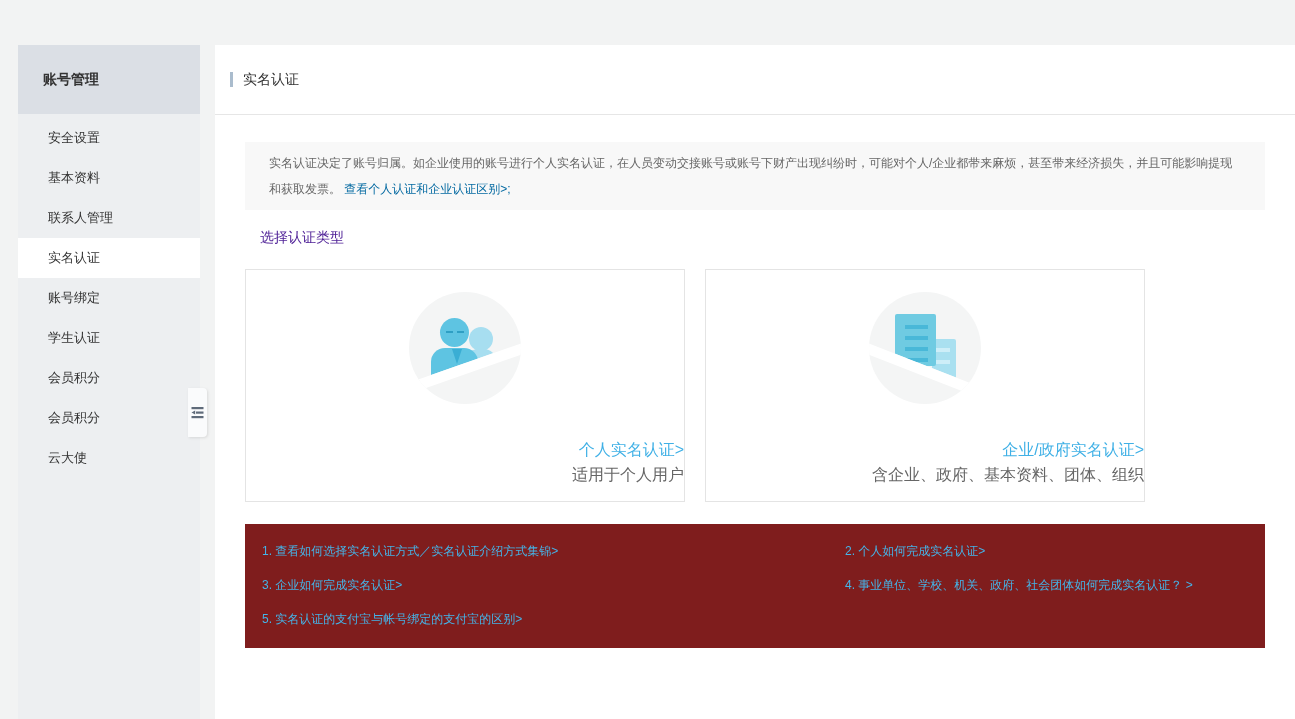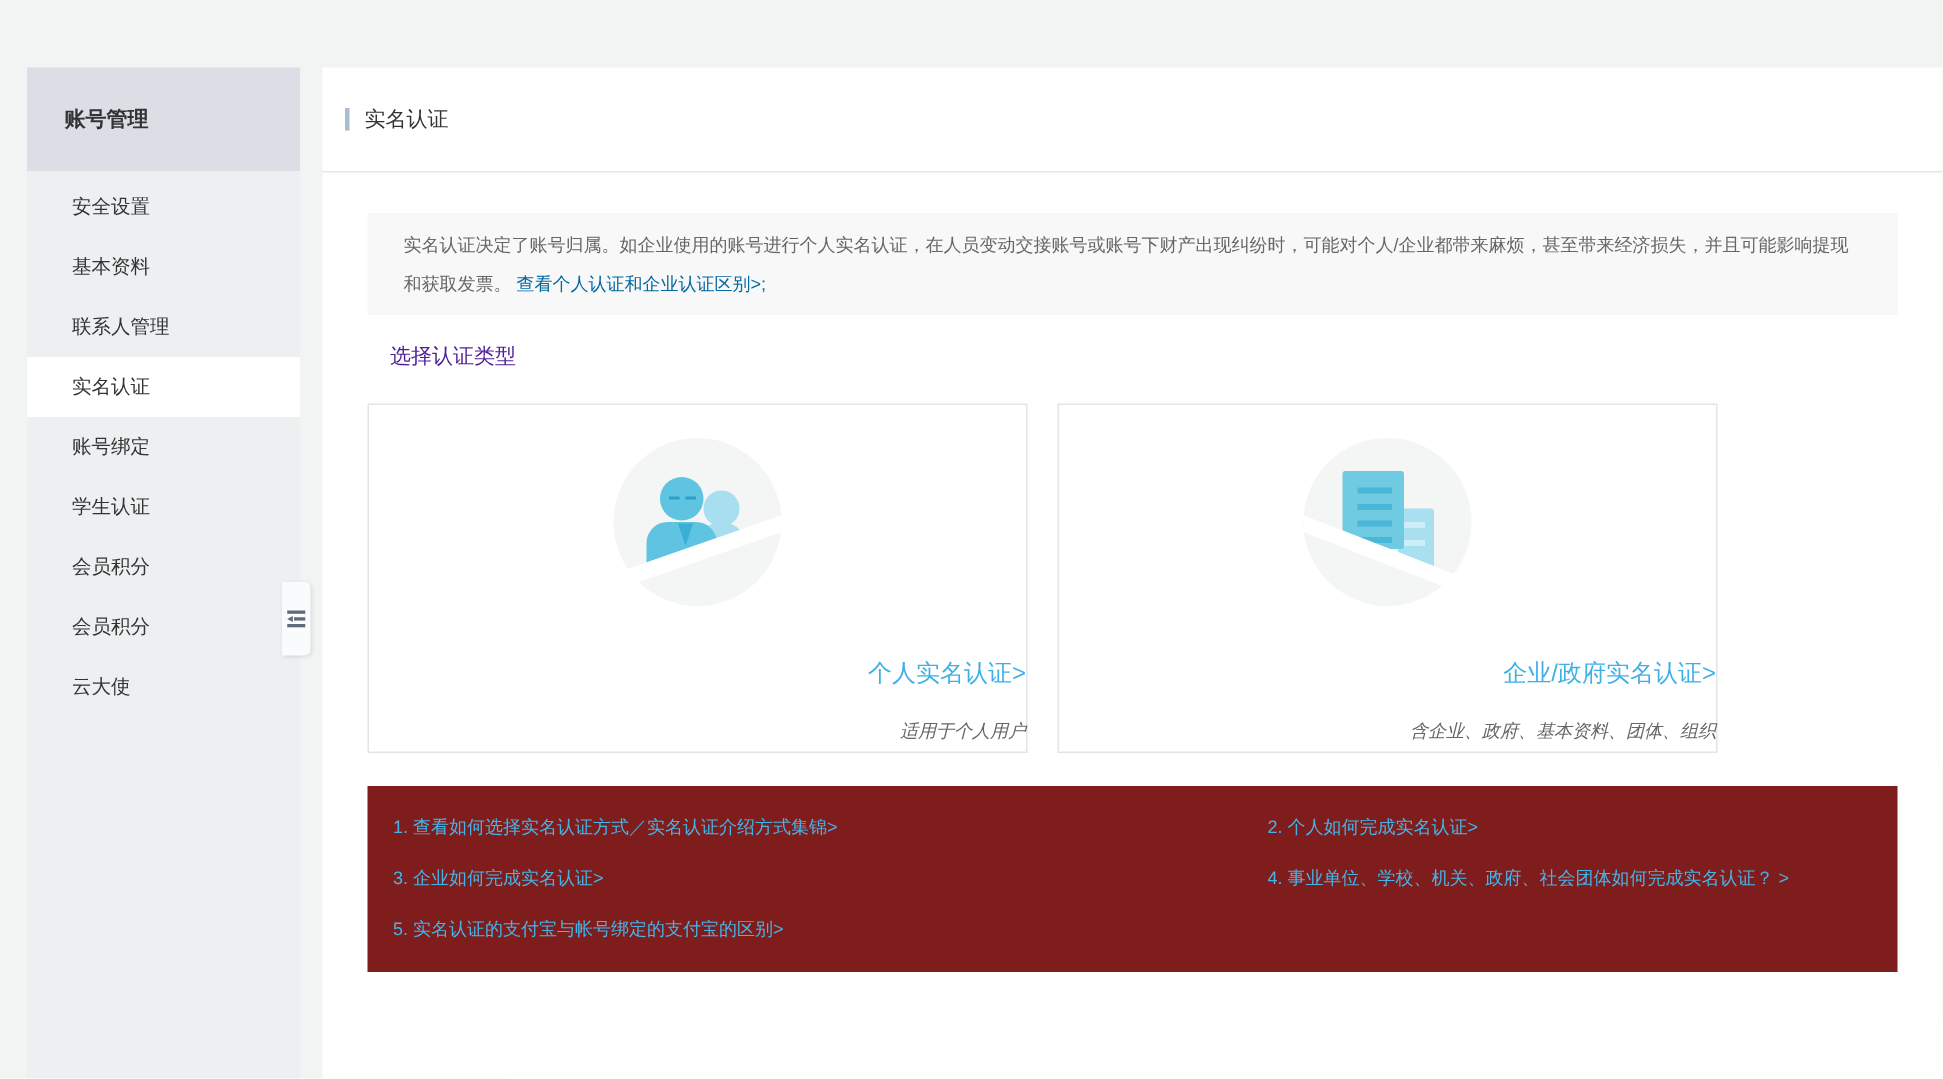--- a/index.html
+++ b/index.html
@@ -60,21 +60,21 @@
   
   .cards { margin:22px 30px 0 30px; display:flex; gap:20px; }
   .card {
     width:440px; height:233px; background:#fff;
     border:1px solid #e4e4e4; text-align:right; cursor:pointer;
   }
   .card-title {
     display:inline-block; margin-top:35px; font-size:16px;
     color:#3fb0e6; text-decoration:none; line-height:22px;
   }
-  .card-subtitle { margin-top:18px; font-size:12px; color:#666; line-height:17px;font-style:italic; }
+  .card-subtitle { margin-top:5px; font-size:16px; color:#666; line-height:17px; }
 
   
   .icon-circle {
     position:relative; width:112px; height:112px; margin:22px auto 0;
     border-radius:50%; background:#f4f5f5; overflow:hidden;
   }
   .icon-art { position:absolute; inset:0; }
   .icon-art.person-clip   { clip-path:polygon(0 0,100% 0,100% 46%,0 81%); }
   .icon-art.building-clip { clip-path:polygon(0 0,100% 0,100% 85%,0 46%); }
   .icon-slash { position:absolute; inset:0; background:#ffffff; }

